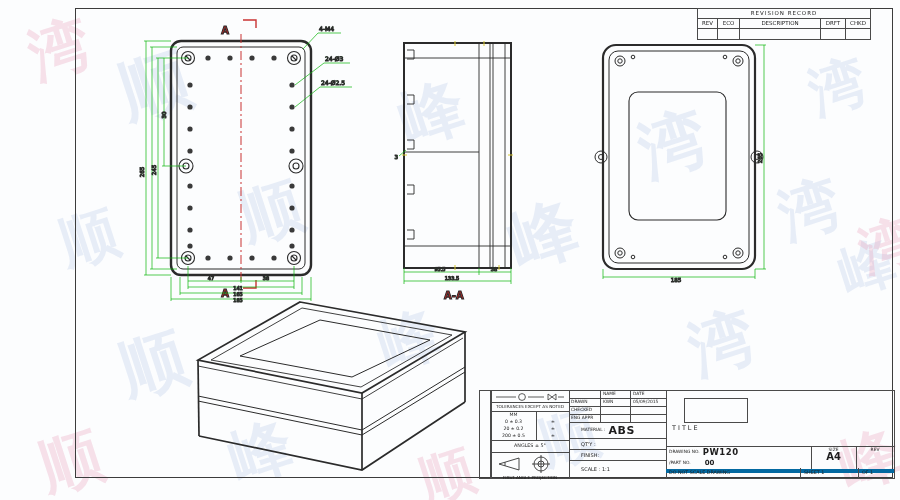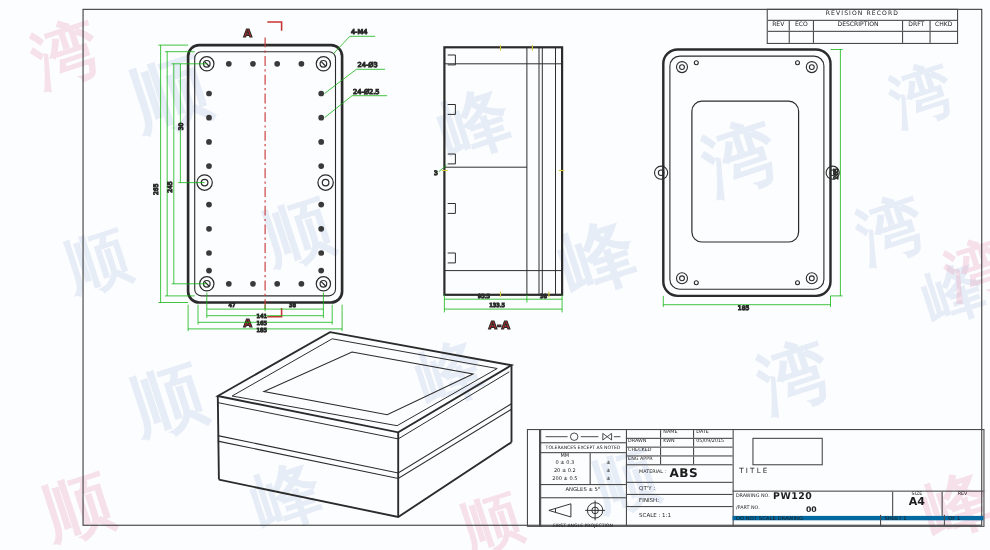--- a/index.html
+++ b/index.html
@@ -53,21 +53,21 @@
         font-size:5px;white-space:nowrap;}
   .a-wide:last-child{border-bottom:none;}
   .mat-val{font-size:11px;font-weight:bold;margin-left:3px;letter-spacing:0.5px;}
   .ttl{position:absolute;left:175px;top:0;width:228px;height:87px;padding-left:17px;}
   .img-box{position:absolute;left:18px;top:7px;width:62px;height:23px;border:1px solid #4a4a4a;}
   .title-label{position:absolute;left:6px;top:34px;font-size:6.5px;letter-spacing:2px;}
   .dwg-area{position:absolute;left:0;top:55px;width:228px;height:22px;
             border-top:1px solid #4a4a4a;border-bottom:4px solid #0369a1;}
   .dwg-left{position:absolute;left:0;top:0;width:145px;height:22px;border-right:1px solid #4a4a4a;}
   .dwg-row1{display:flex;align-items:center;height:11px;padding-left:3px;}
-  .dwg-row2{display:flex;align-items:center;height:11px;padding-left:3px;gap:28px;}
+  .dwg-row2{display:flex;align-items:center;height:11px;padding-left:3px;}
   .lbl{font-size:4.4px;white-space:nowrap;}
   .dwg-no{font-size:8.5px;font-weight:bold;margin-left:3px;letter-spacing:0.5px;}
   .part-no{font-size:7px;font-weight:bold;margin-left:14px;}
   .size-col{position:absolute;left:145px;top:0;width:45px;height:22px;border-right:1px solid #4a4a4a;text-align:center;}
   .size-col .lbl{display:block;margin-top:1px;}
   .size-val{font-size:10px;font-weight:bold;}
   .rev-col{position:absolute;left:190px;top:0;width:38px;height:22px;text-align:center;}
   .bot-row{position:absolute;left:0;top:77px;width:228px;height:10px;display:grid;
            grid-template-columns:135px 58px 1fr;}
   .bot-row span{display:flex;align-items:center;padding-left:3px;font-size:4.8px;

